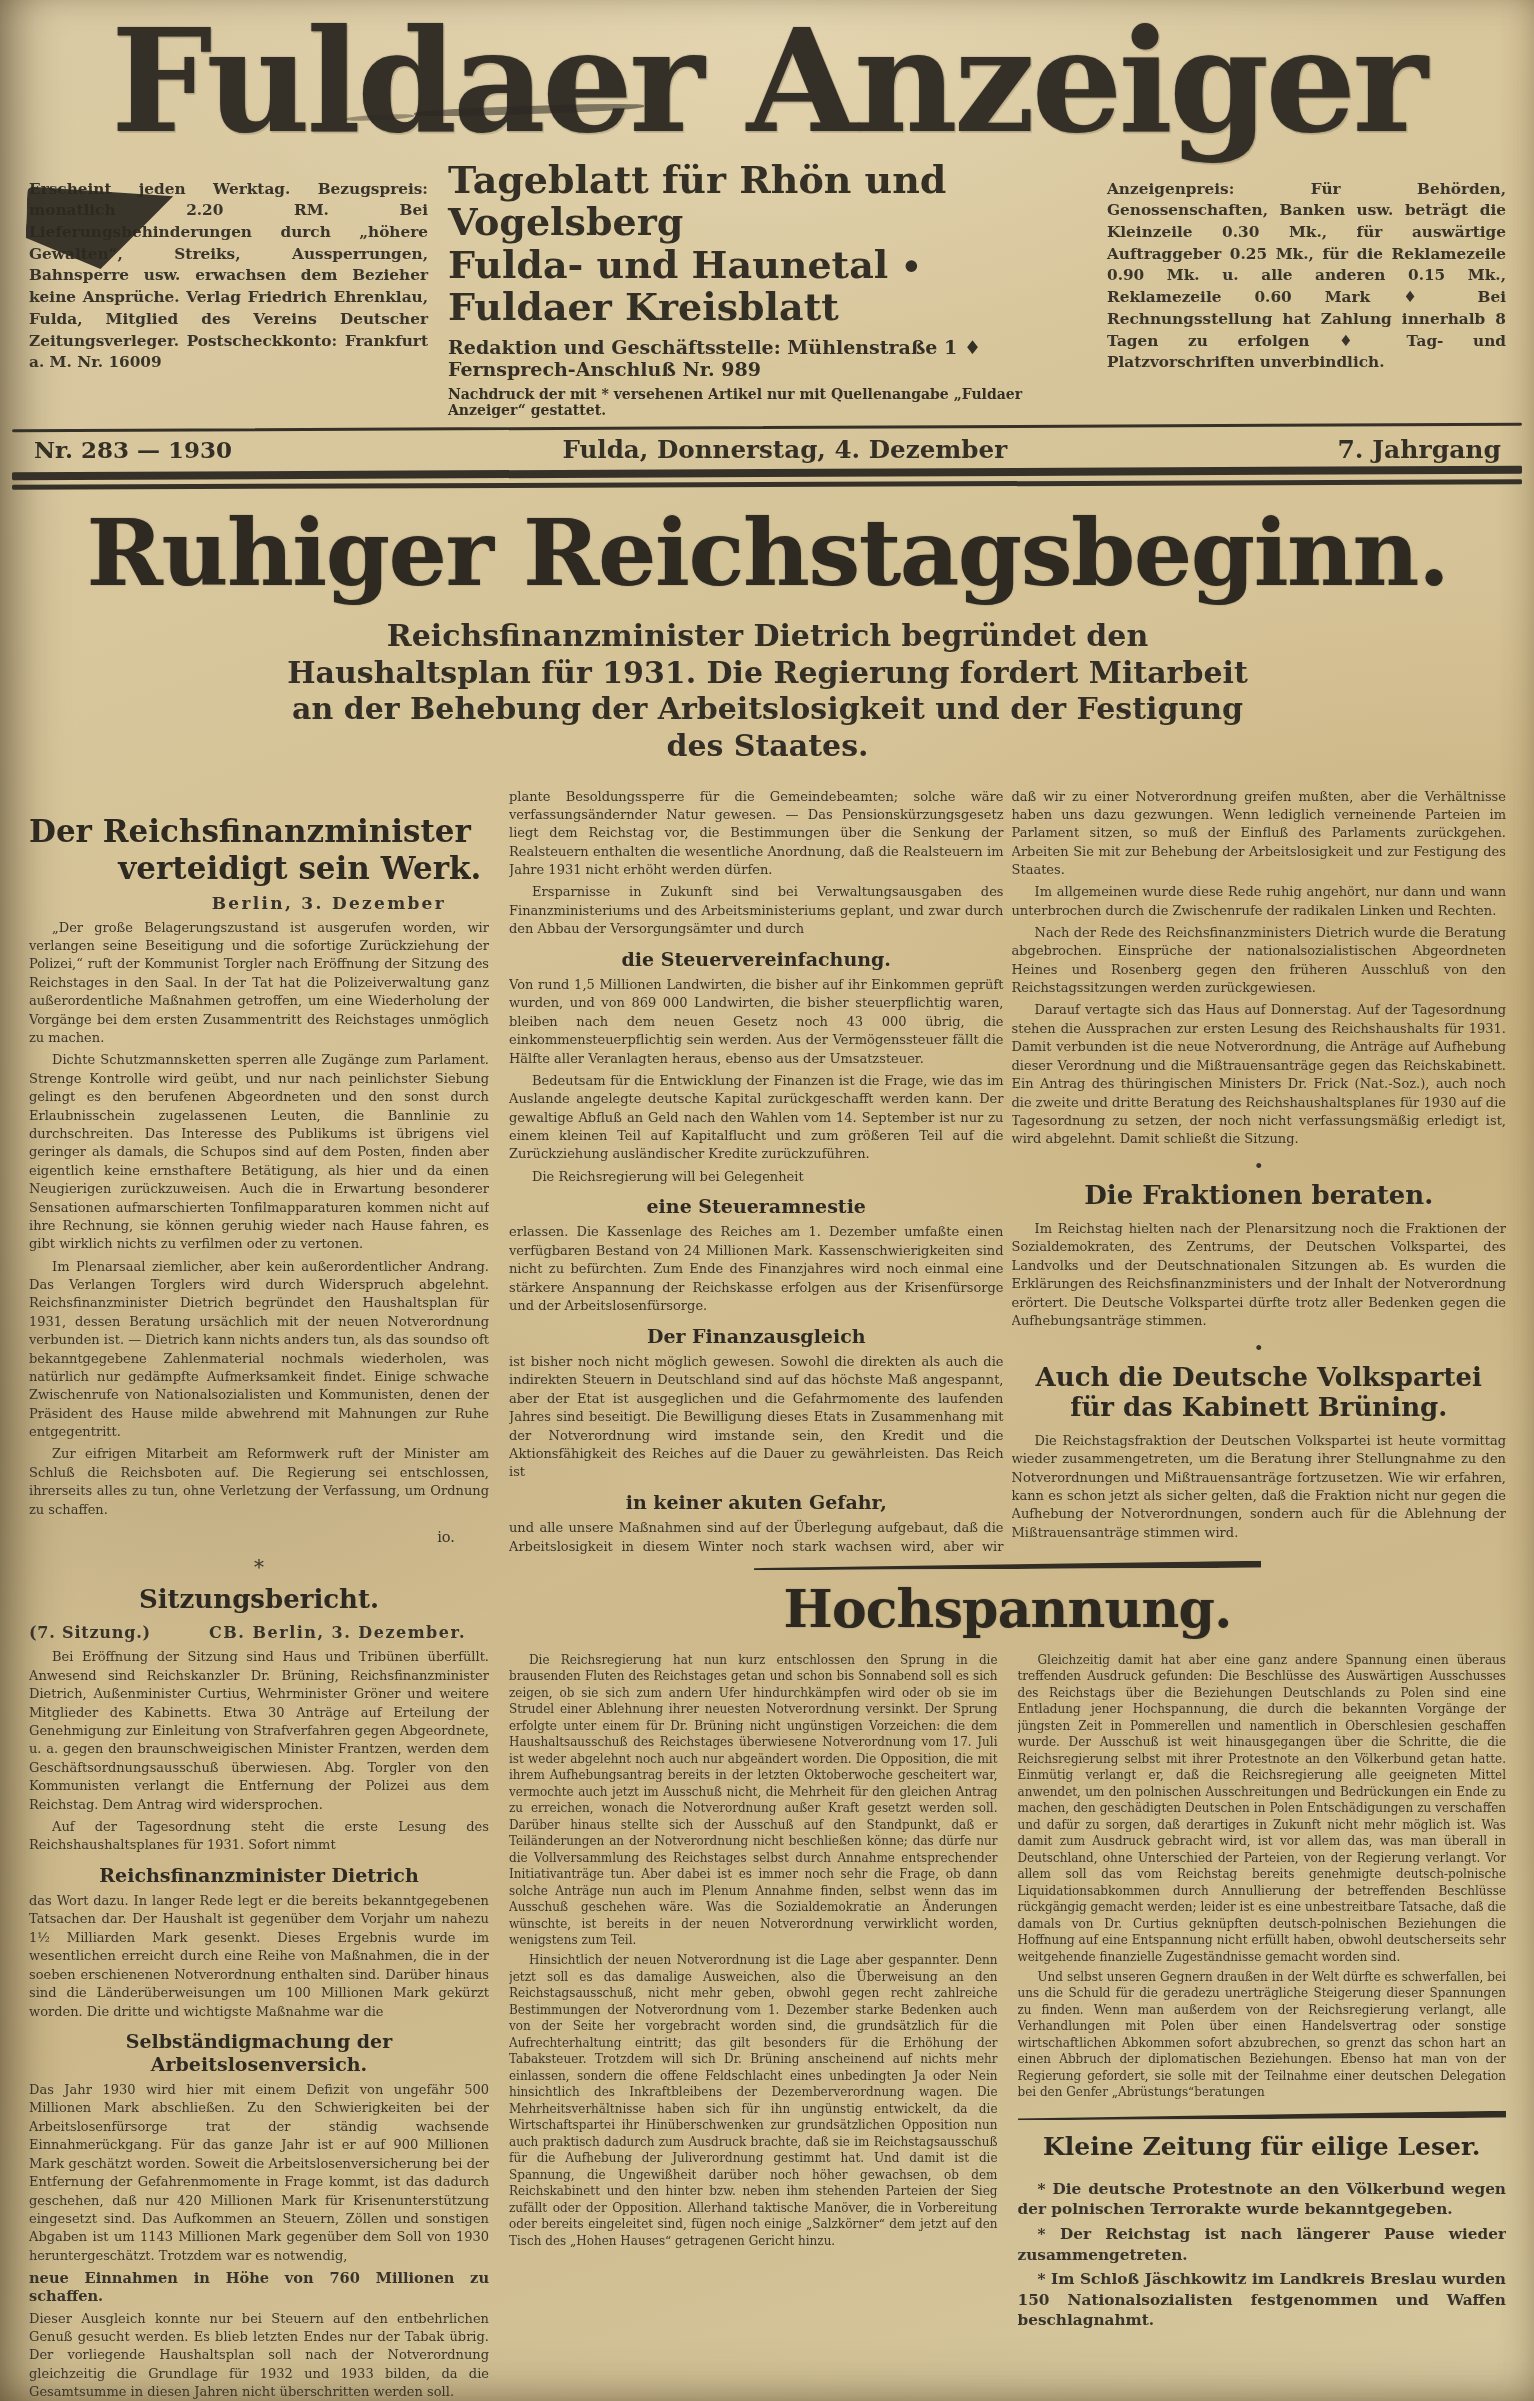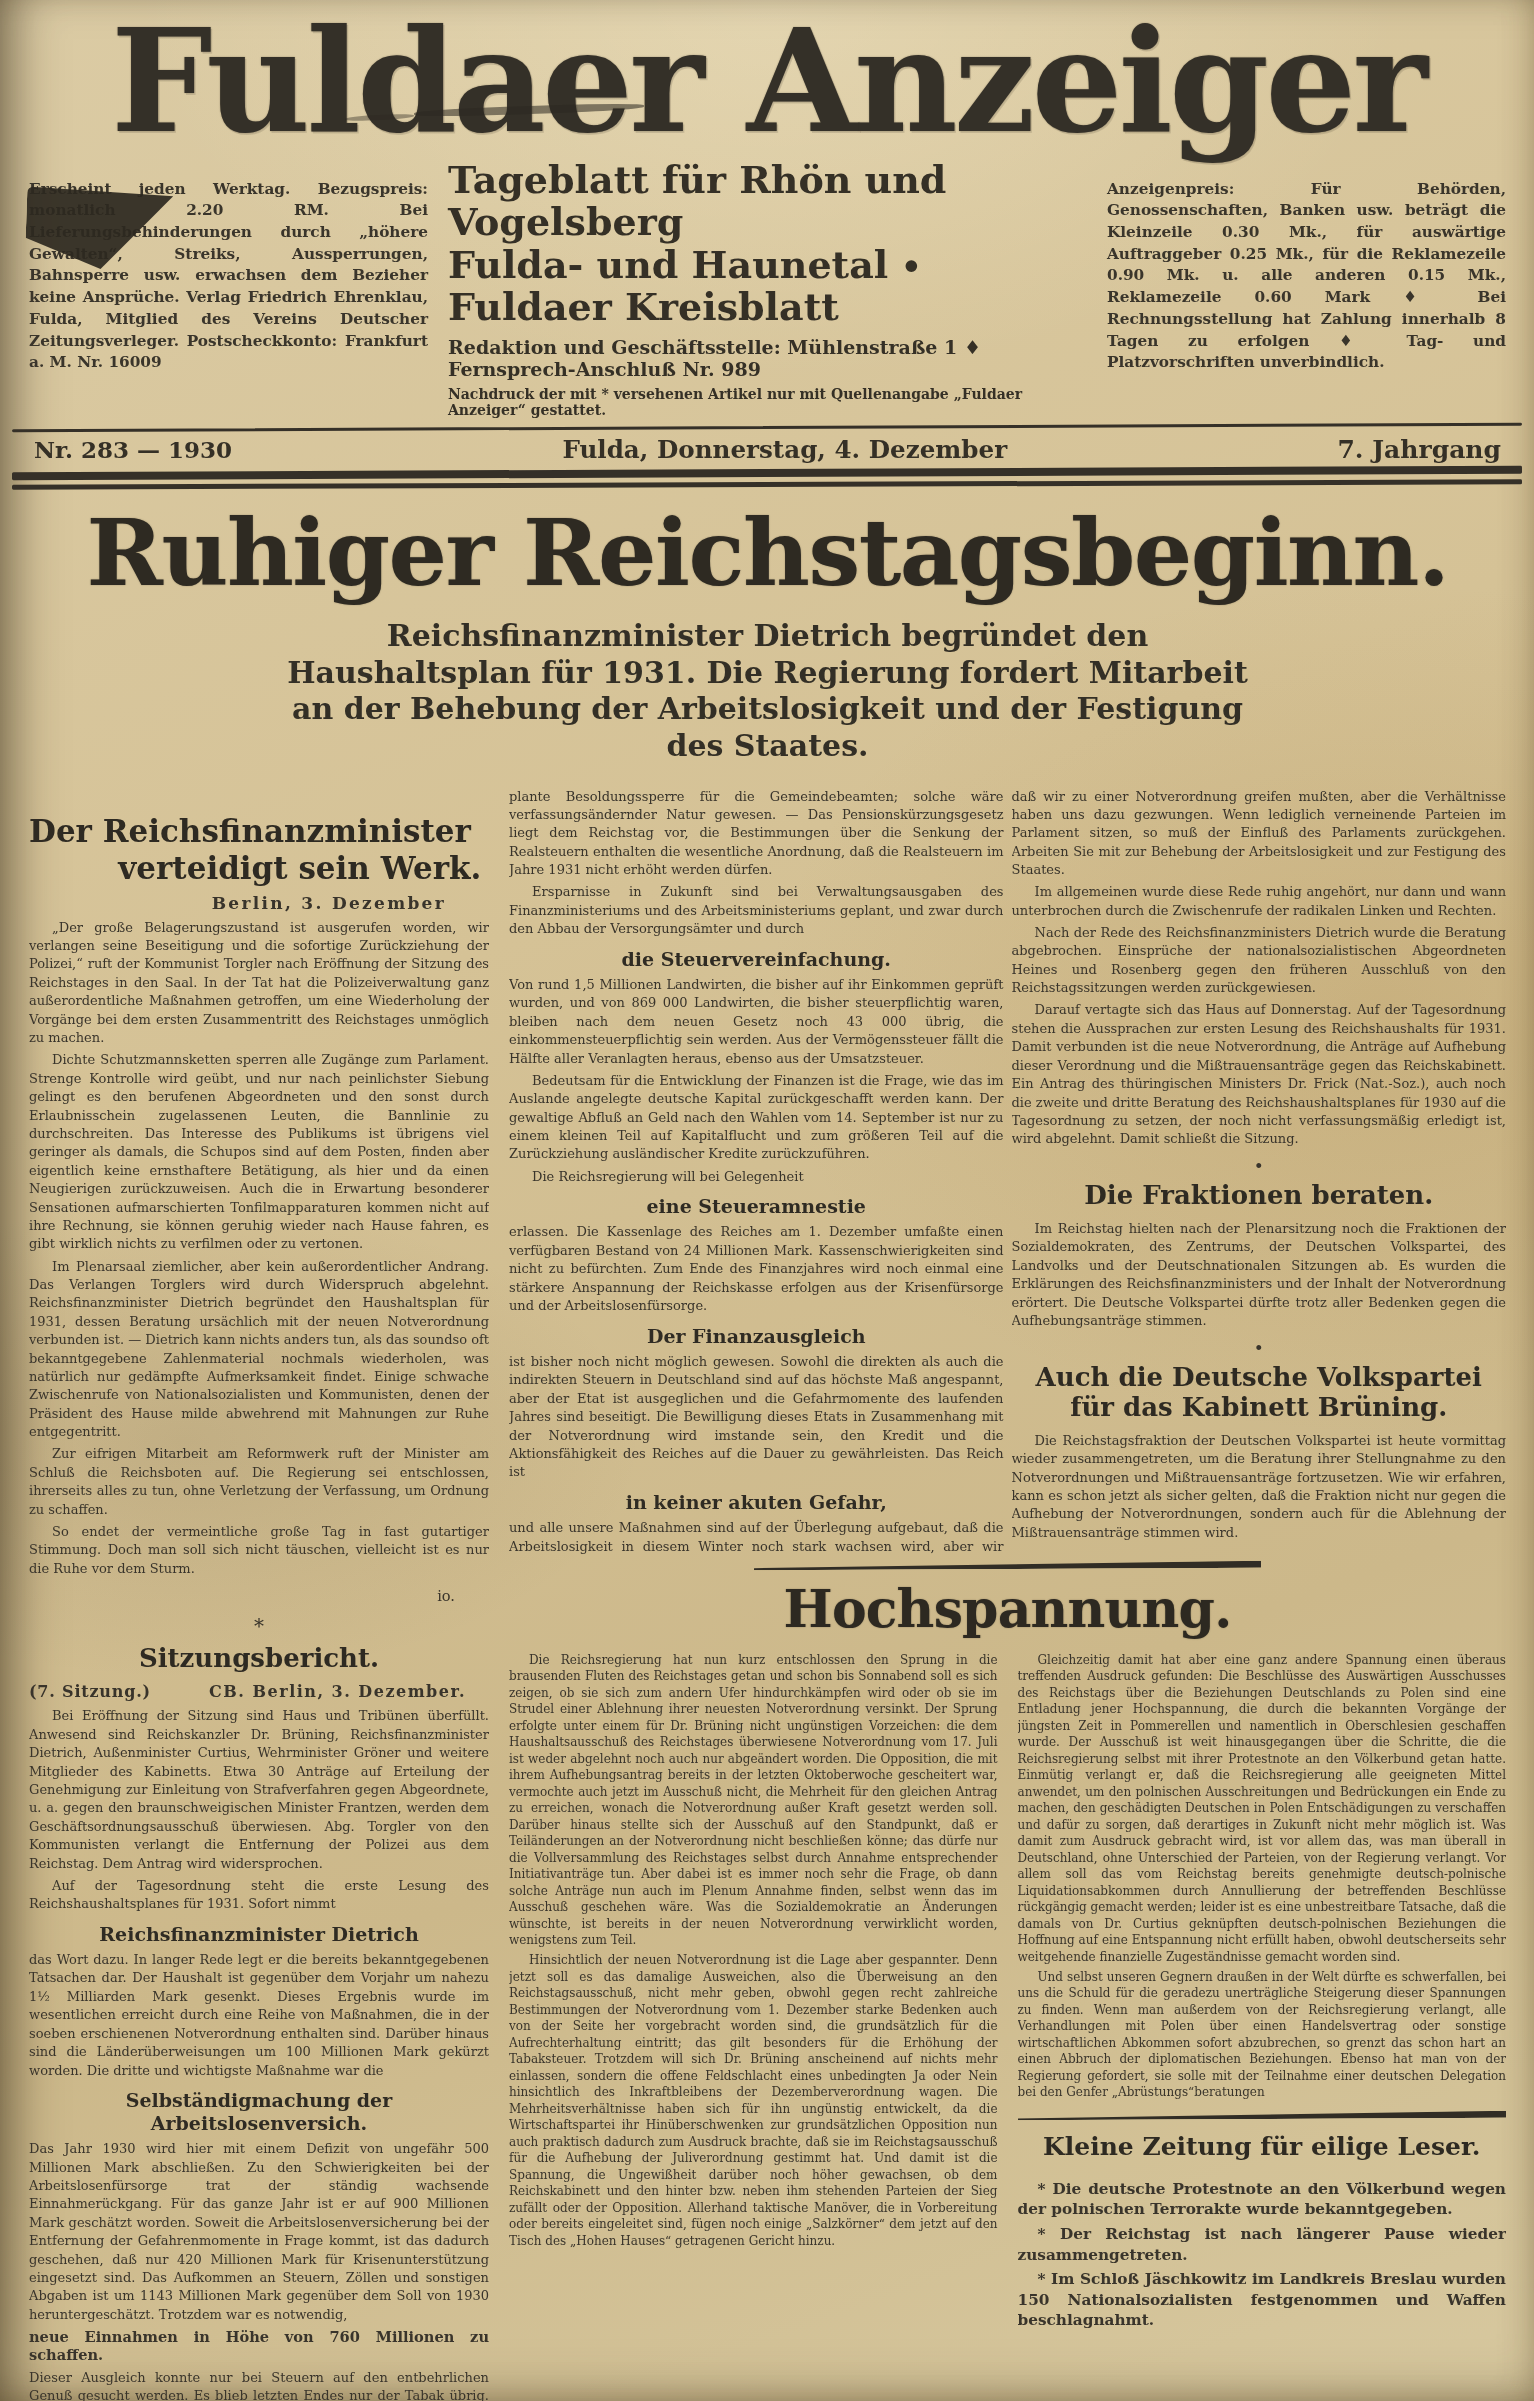--- a/index.html
+++ b/index.html
@@ -167,21 +167,20 @@
       <article>
         <h2 class="art-heading">
           <span class="l1">Der Reichsfinanzminister</span>
           <span class="l2">verteidigt sein Werk.</span>
         </h2>
         <div class="art-dateline">Berlin, 3. Dezember</div>
         <p>„Der große Belagerungszustand ist ausgerufen worden, wir verlangen seine Beseitigung und die sofortige Zurückziehung der Polizei,“ ruft der Kommunist Torgler nach Eröffnung der Sitzung des Reichstages in den Saal. In der Tat hat die Polizeiverwaltung ganz außerordentliche Maßnahmen getroffen, um eine Wiederholung der Vorgänge bei dem ersten Zusammentritt des Reichstages unmöglich zu machen.</p>
         <p>Dichte Schutzmannsketten sperren alle Zugänge zum Parlament. Strenge Kontrolle wird geübt, und nur nach peinlichster Siebung gelingt es den berufenen Abgeordneten und den sonst durch Erlaubnisschein zugelassenen Leuten, die Bannlinie zu durchschreiten. Das Interesse des Publikums ist übrigens viel geringer als damals, die Schupos sind auf dem Posten, finden aber eigentlich keine ernsthaftere Betätigung, als hier und da einen Neugierigen zurückzuweisen. Auch die in Erwartung besonderer Sensationen aufmarschierten Tonfilmapparaturen kommen nicht auf ihre Rechnung, sie können geruhig wieder nach Hause fahren, es gibt wirklich nichts zu verfilmen oder zu vertonen.</p>
         <p>Im Plenarsaal ziemlicher, aber kein außerordentlicher Andrang. Das Verlangen Torglers wird durch Widerspruch abgelehnt. Reichsfinanzminister Dietrich begründet den Haushaltsplan für 1931, dessen Beratung ursächlich mit der neuen Notverordnung verbunden ist. — Dietrich kann nichts anders tun, als das soundso oft bekanntgegebene Zahlenmaterial nochmals wiederholen, was natürlich nur gedämpfte Aufmerksamkeit findet. Einige schwache Zwischenrufe von Nationalsozialisten und Kommunisten, denen der Präsident des Hause milde abwehrend mit Mahnungen zur Ruhe entgegentritt.</p>
         <p>Zur eifrigen Mitarbeit am Reformwerk ruft der Minister am Schluß die Reichsboten auf. Die Regierung sei entschlossen, ihrerseits alles zu tun, ohne Verletzung der Verfassung, um Ordnung zu schaffen.</p>
-        <p>So endet der vermeintliche große Tag in fast gutartiger Stimmung. Doch man soll sich nicht täuschen, vielleicht ist es nur die Ruhe vor dem Sturm.</p>
         <div class="signature">io.</div>
         <div class="star-divider">*</div>
       </article>
 
       <article>
         <h2 class="center-heading">Sitzungsbericht.</h2>
         <div class="meta-row">
           <span class="sess">(7. Sitzung.)</span>
           <span class="dl">CB. Berlin, 3. Dezember.</span>
         </div>

